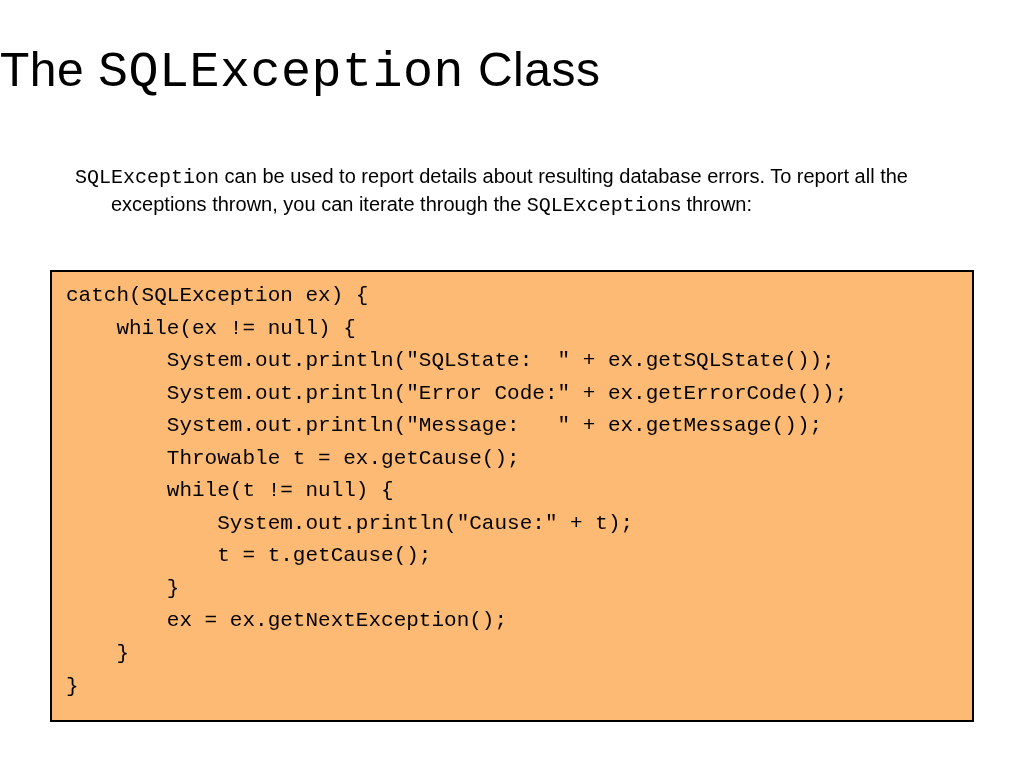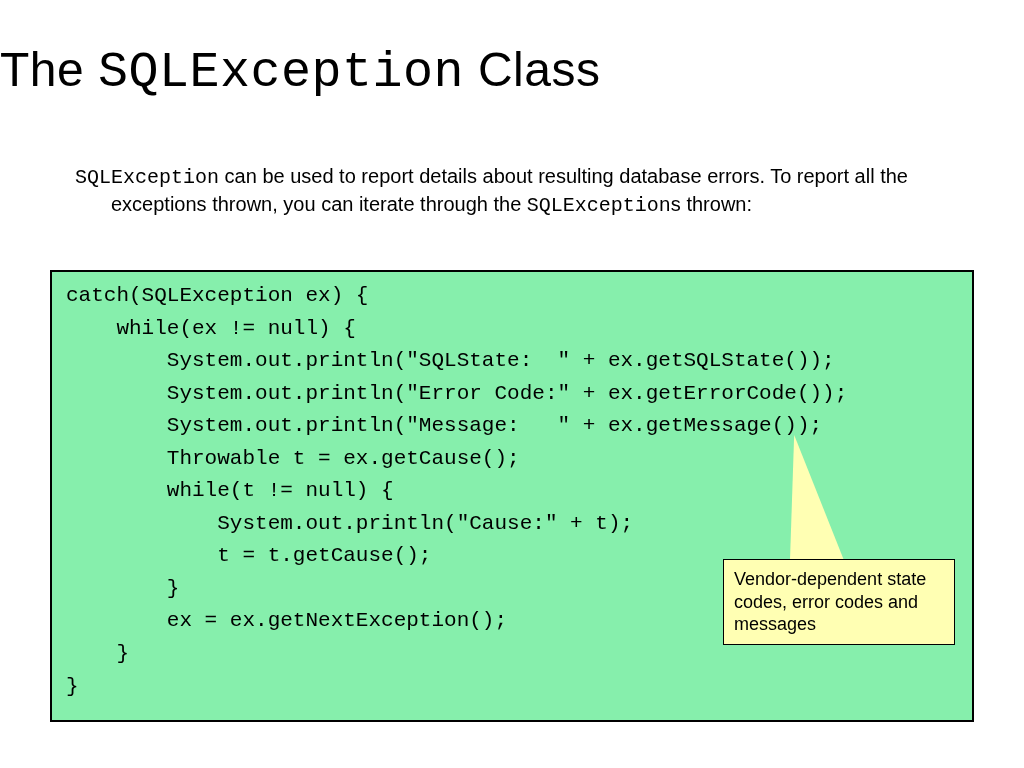--- a/index.html
+++ b/index.html
@@ -51,21 +51,21 @@
   }
   .desc .mono {
     font-family: "Courier New", Courier, monospace;
   }
   .codebox {
     position: absolute;
     top: 270px;
     left: 50px;
     width: 924px;
     height: 452px;
-    background: #86efac;
+    background: #fdba74;
     border: 2px solid #000;
     box-sizing: border-box;
     padding: 8px 14px 8px 14px;
   }
   .codebox pre {
     margin: 0;
     font-family: "Courier New", Courier, monospace;
     font-size: 21px;
     line-height: 1.55;
     white-space: pre;
@@ -143,21 +143,14 @@
         Throwable t = ex.getCause();
         while(t != null) {
             System.out.println("Cause:" + t);
             t = t.getCause();
         }
         ex = ex.getNextException();
     }
 }</pre>
   </div>
 
-  <div class="callout-wrap">
-    <div class="callout-tail-border"></div>
-    <div class="callout-tail"></div>
-    <div class="callout-box">
-      <span>Vendor-dependent state codes, error codes and messages</span>
-    </div>
-  </div>
 
 </div>
 
 </body></html>

